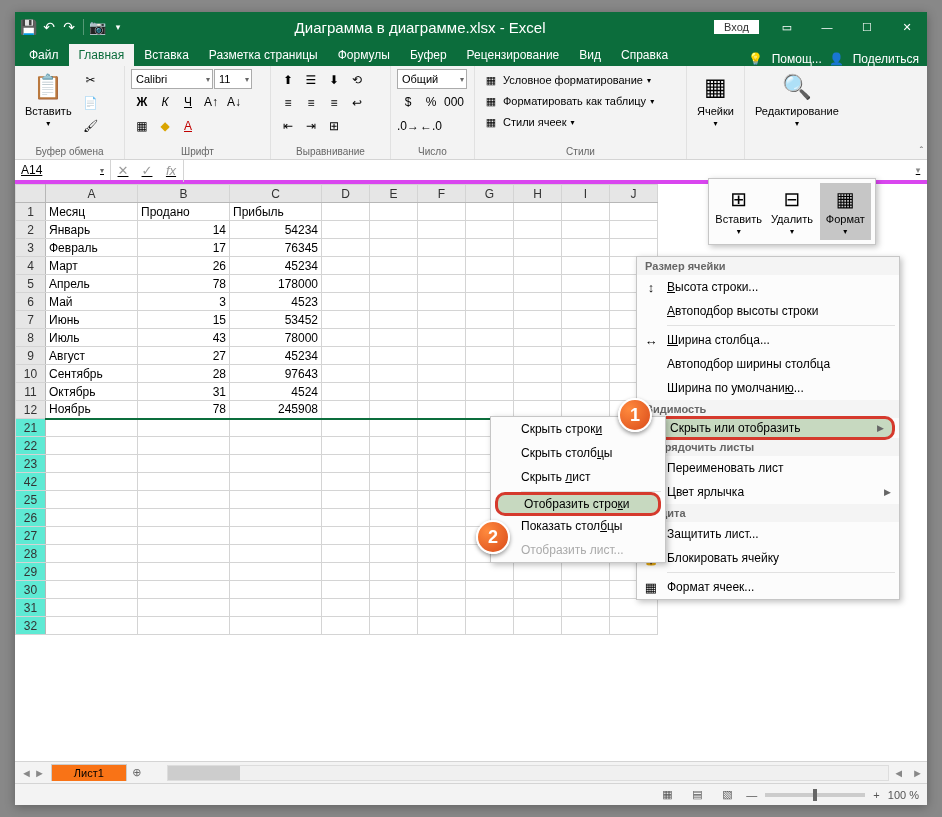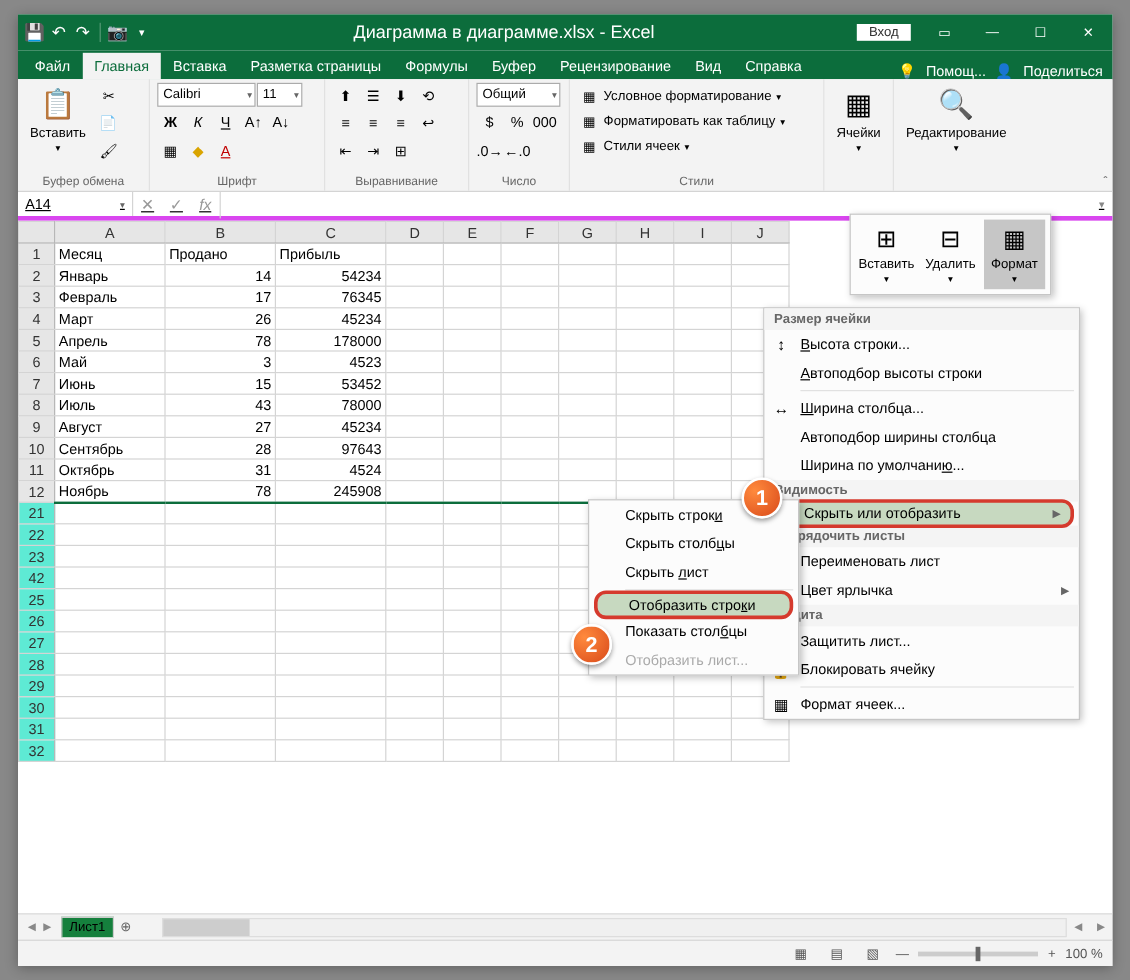--- a/index.html
+++ b/index.html
@@ -75,21 +75,21 @@
 .cells-popup .btn.active { background: #c6c6c6; }
 
 .format-popup { left: 636px; top: 256px; width: 264px; }
 .submenu { left: 490px; top: 416px; width: 176px; }
 
 .badge { position: absolute; width: 34px; height: 34px; border-radius: 50%; background: radial-gradient(circle at 30% 30%, #ff8a3d, #d94a1a); border: 2px solid #fff; box-shadow: 0 2px 4px rgba(0,0,0,0.4); display: flex; align-items: center; justify-content: center; color: #fff; font-weight: bold; font-size: 18px; }
 
 
 .sheet-tabs { height: 22px; border-top: 1px solid #d4d4d4; display: flex; align-items: center; font-size: 11px; background: #f3f3f3; }
 .sheet-nav { display: flex; gap: 2px; padding: 0 6px; color: #888; }
-.sheet-tab { padding: 2px 6px; background: #15803d; border: 1px solid #ccc; border-bottom: none; }
+.sheet-tab { padding: 2px 22px; background: #f97316; border: 1px solid #ccc; border-bottom: none; }
 .sheet-add { width: 20px; text-align: center; color: #666; }
 .hscroll { flex: 1; margin-left: 20px; display: flex; align-items: center; }
 .hscroll .track { flex: 1; height: 16px; background: #f0f0f0; border: 1px solid #ddd; position: relative; }
 .hscroll .thumb { position: absolute; left: 0; width: 72px; height: 100%; background: #cdcdcd; }
 .statusbar { height: 22px; background: #f3f3f3; border-top: 1px solid #d4d4d4; display: flex; align-items: center; font-size: 11px; color: #555; padding: 0 8px; }
 .statusbar .right { margin-left: auto; display: flex; align-items: center; gap: 8px; }
 .viewbtn { width: 22px; height: 18px; border: 1px solid transparent; display: flex; align-items: center; justify-content: center; }
 .zoomslider { width: 100px; height: 4px; background: #ccc; position: relative; }
 .zoomslider .handle { position: absolute; left: 48px; top: -4px; width: 4px; height: 12px; background: #666; }
 .underline { text-decoration: underline; }

